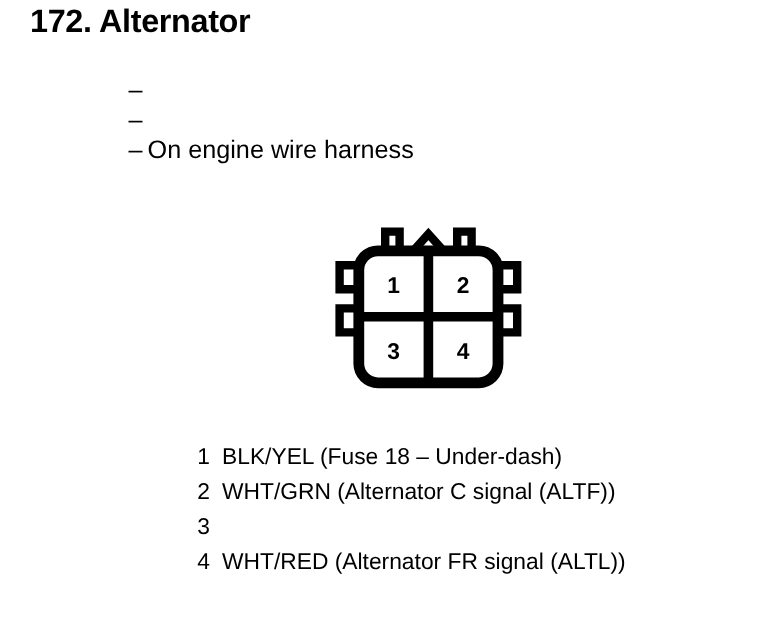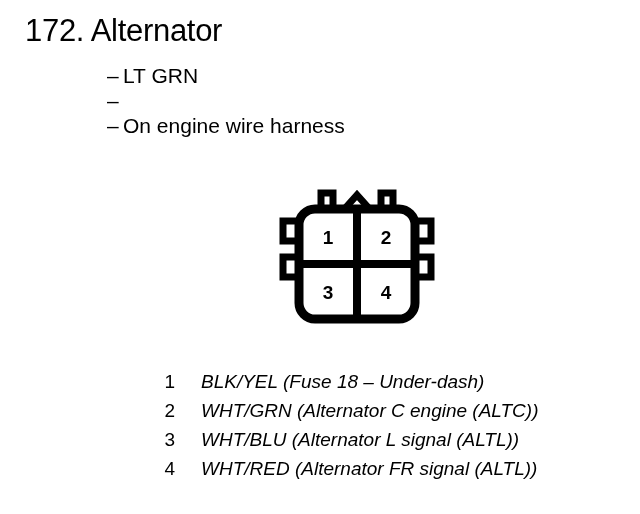--- a/index.html
+++ b/index.html
@@ -15,23 +15,23 @@
     overflow: hidden;
     font-family: "Liberation Sans", sans-serif;
     color: #000000;
     -webkit-font-smoothing: none;
   }
 
   
   #page-title {
     position: absolute;
     left: 25px;
-    top: 15px;
-    font-size: 31px;
-    font-weight: normal;
+    top: 4px;
+    font-size: 27px;
+    font-weight: bold;
     letter-spacing: -0.3px;
     line-height: 1.05;
     white-space: nowrap;
   }
 
   
   #attribute-list {
     position: absolute;
     left: 107px;
     top: 63px;
@@ -83,33 +83,31 @@
     font-size: 19px;
     line-height: 29px;
     white-space: nowrap;
   }
   .legend-pin {
     width: 12px;
     text-align: right;
     flex: none;
   }
   .legend-desc {
-    margin-left: 26px;
-    font-style: italic;
+    margin-left: 10px;
   }
 </style>
 </head>
 <body>
 
 <div id="page-title">172. Alternator</div>
 
 <ul id="attribute-list">
   <li>
     <span class="dash">–</span>
-    <span>LT GRN</span>
   </li>
   <li>
     <span class="dash">–</span>
   </li>
   <li>
     <span class="dash">–</span>
     <span>On engine wire harness</span>
   </li>
 </ul>
 
@@ -143,23 +141,22 @@
   </svg>
 </div>
 
 <div id="pin-legend">
   <div class="legend-row">
     <span class="legend-pin">1</span>
     <span class="legend-desc">BLK/YEL (Fuse 18 – Under-dash)</span>
   </div>
   <div class="legend-row">
     <span class="legend-pin">2</span>
-    <span class="legend-desc">WHT/GRN (Alternator C engine (ALTC))</span>
+    <span class="legend-desc">WHT/GRN (Alternator C signal (ALTF))</span>
   </div>
   <div class="legend-row">
     <span class="legend-pin">3</span>
-    <span class="legend-desc">WHT/BLU (Alternator L signal (ALTL))</span>
   </div>
   <div class="legend-row">
     <span class="legend-pin">4</span>
     <span class="legend-desc">WHT/RED (Alternator FR signal (ALTL))</span>
   </div>
 </div>
 
 </body></html>

